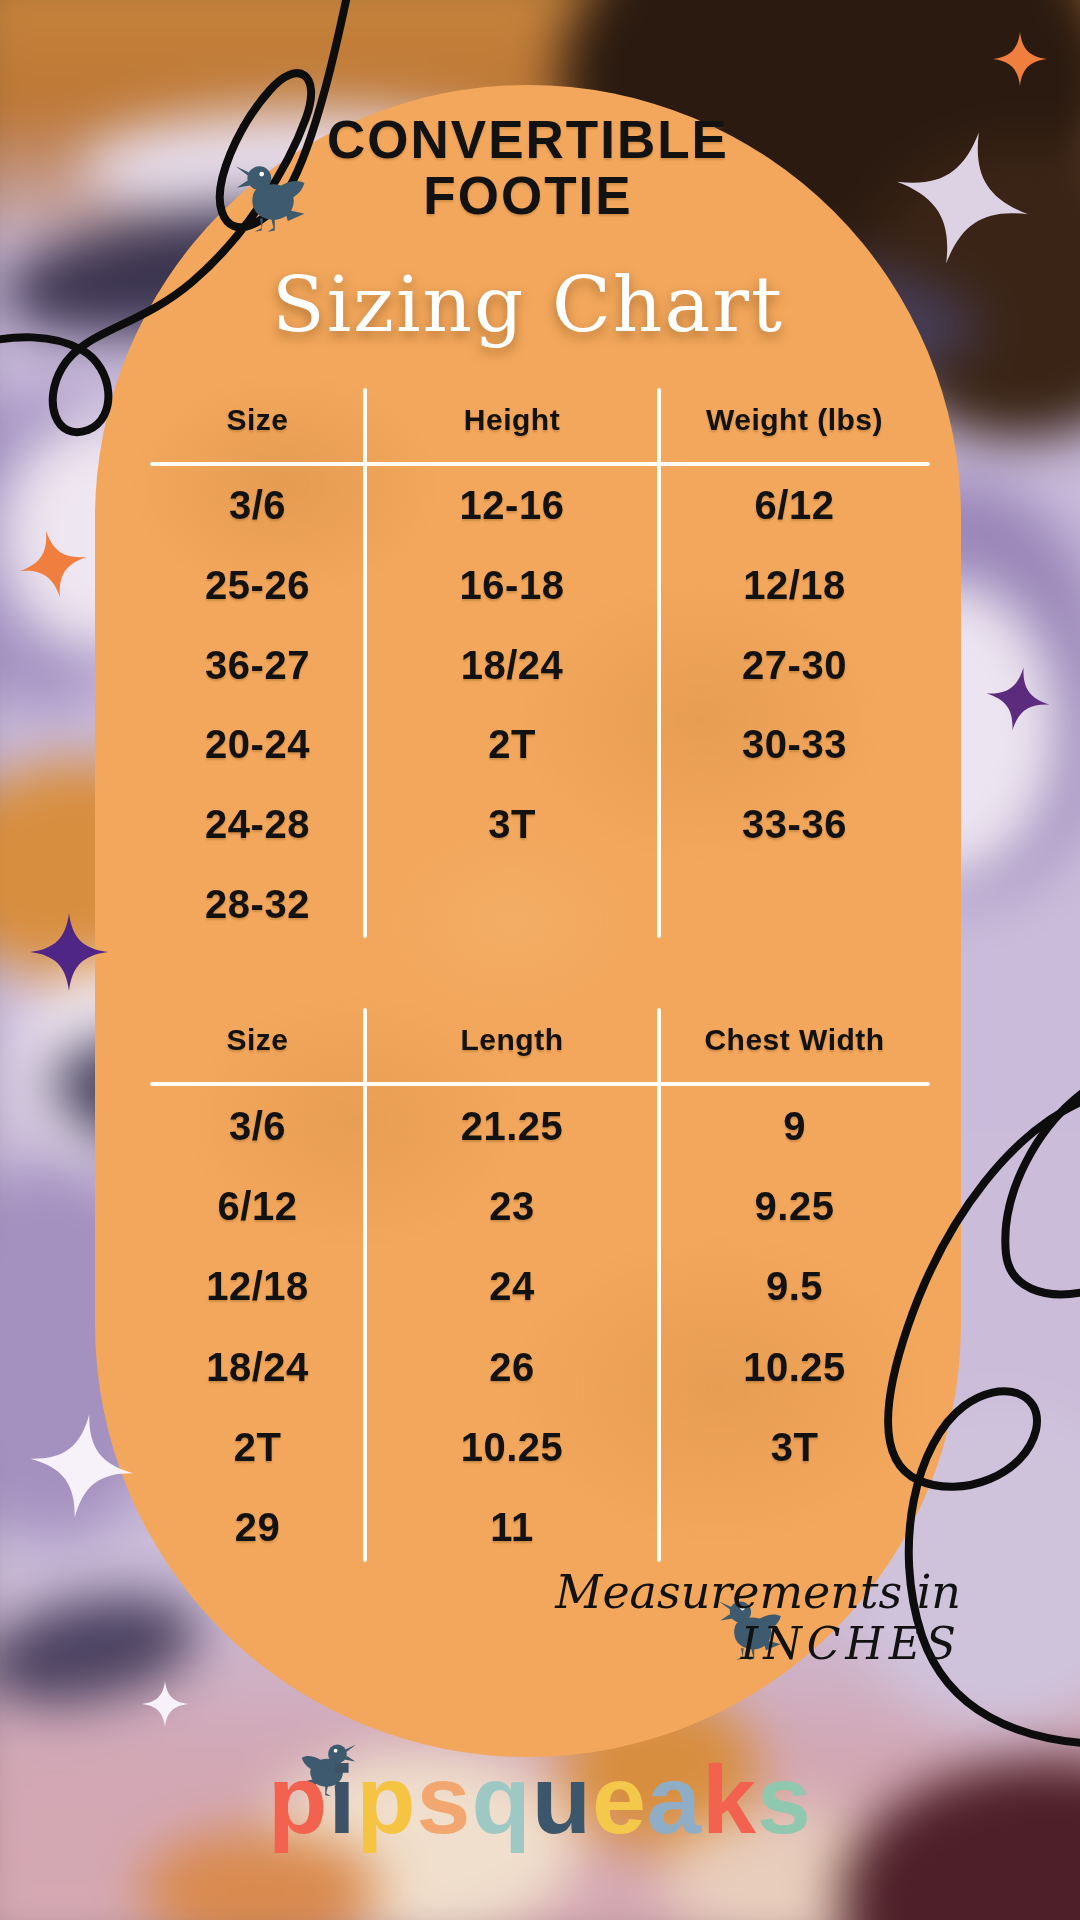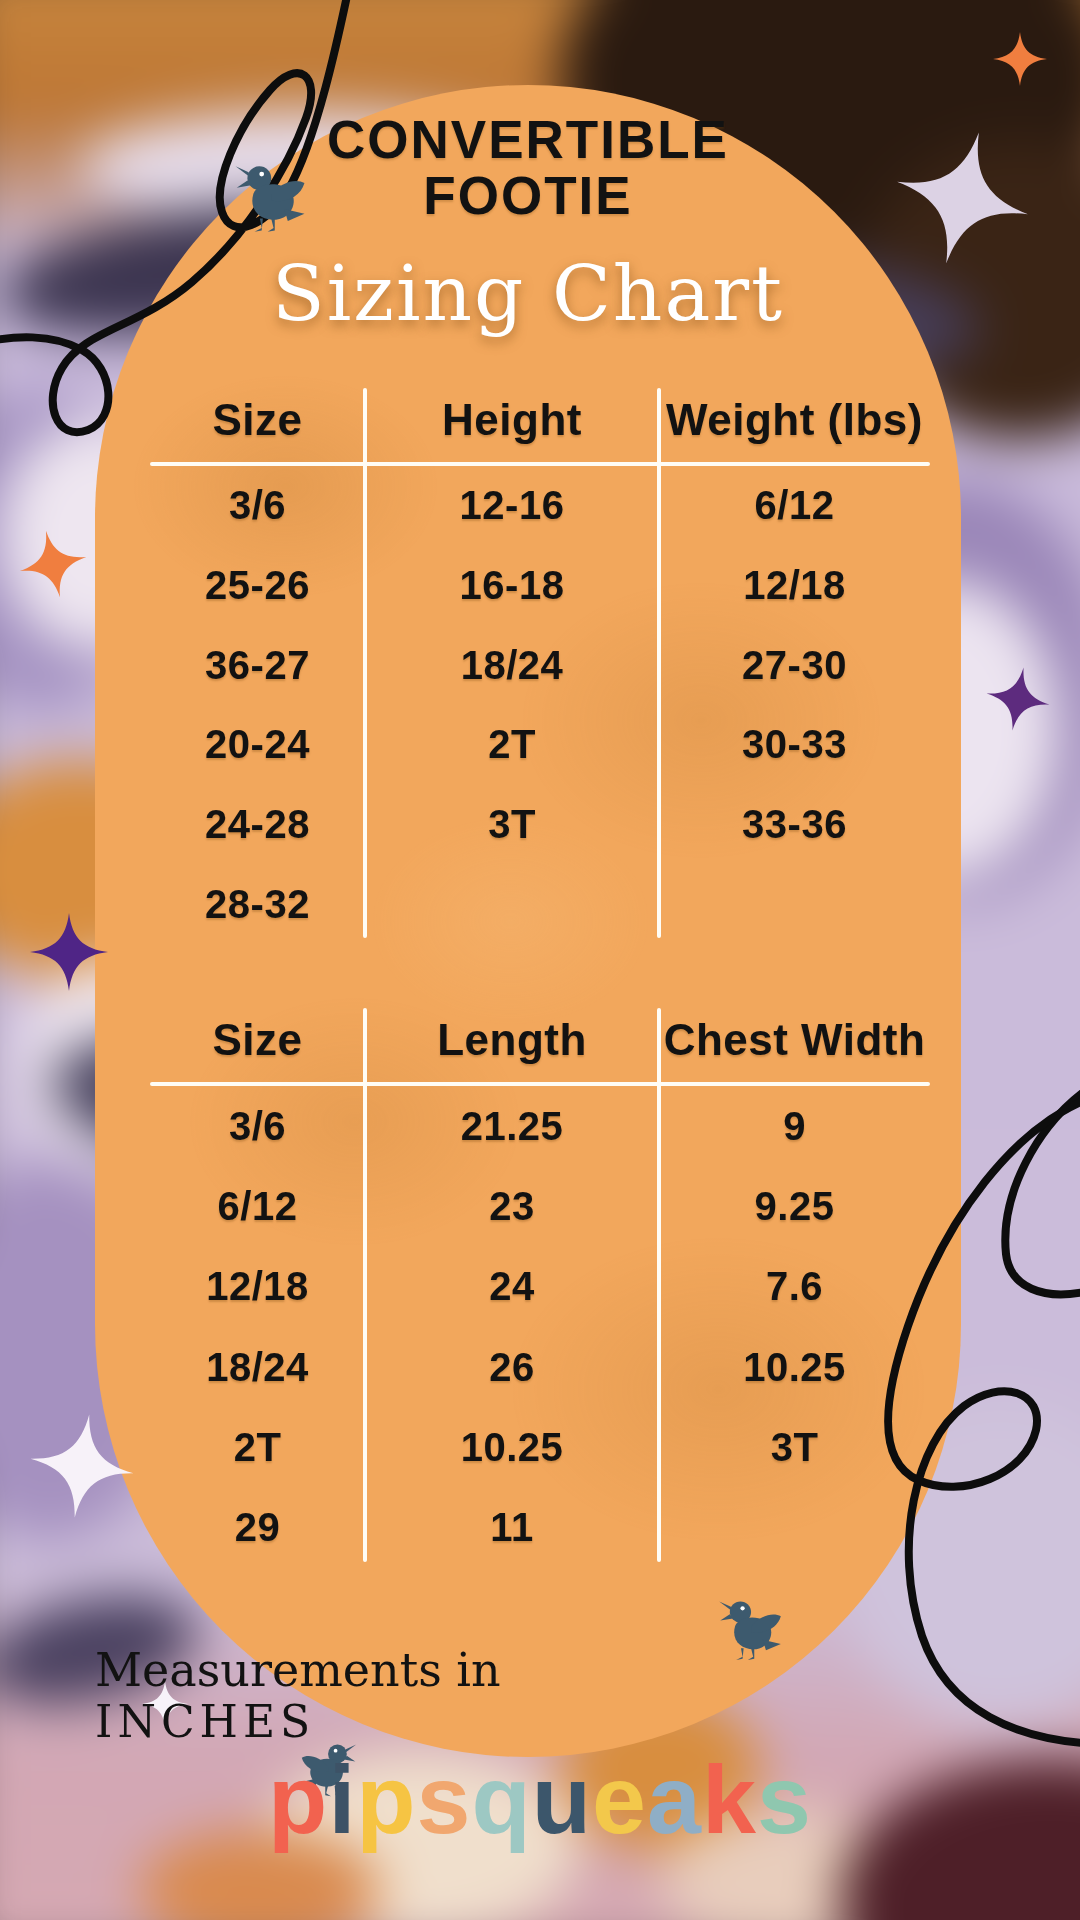--- a/index.html
+++ b/index.html
@@ -24,39 +24,39 @@
   
   .squiggles{position:absolute; inset:0; z-index:3; pointer-events:none;}
   .squiggles path{fill:none; stroke:var(--squiggle,#0d0d0d); stroke-width:8; stroke-linecap:round;}
   .sparkle{position:absolute; z-index:3;}
   .bird{position:absolute; z-index:4; fill:var(--bird,#3d5a6e);}
   .flip{transform:scaleX(-1);}
   
   .title{position:absolute; left:95px; top:112px; width:866px; z-index:5; text-align:center;
          font-weight:bold; font-size:53px; line-height:1.05; letter-spacing:2px;
          text-shadow:0 2px 2px rgba(120,70,10,.25);}
-  .subtitle{position:absolute; left:95px; top:249px; width:866px; z-index:5; text-align:center;
+  .subtitle{position:absolute; left:95px; top:260px; width:866px; z-index:5; text-align:center;
          font-family:"DejaVu Serif", serif; font-weight:normal; color:var(--subtitle,#fff);
          font-size:77px; letter-spacing:2px; text-shadow:0 5px 12px rgba(120,70,15,.55);}
   
   .table{position:absolute; left:150px; width:780px; z-index:5; display:flex; flex-direction:column;}
   #table1{top:378px; height:566px;}
   #table2{top:998px; height:570px;}
   .t-grid{display:grid; grid-template-columns:215px 294px 271px;}
   .t-head{height:84px; align-items:center;}
-  .t-head .cell{font-size:44px;}
+  .t-head .cell{font-size:30px;}
   .t-body{flex:1; grid-auto-rows:1fr; align-items:center;}
   .cell{text-align:center; font-weight:bold; font-size:40px; letter-spacing:.5px;
         text-shadow:0 2px 2px rgba(120,70,10,.28);}
   .rule{height:4px; background:var(--line,#fffdf6); border-radius:2px;}
   .vline{position:absolute; width:4px; top:10px; bottom:6px; background:var(--line,#fffdf6); border-radius:2px;}
   .vl1{left:213px} .vl2{left:507px}
   
-  .footnote{position:absolute; left:95px; top:1644px; width:866px; z-index:5; text-align:left;
-        font-family:"DejaVu Serif", serif; line-height:1.15;}
+  .footnote{position:absolute; left:95px; top:1566px; width:866px; z-index:5; text-align:right;
+        font-family:"DejaVu Serif", serif; font-style:italic; line-height:1.15;}
   .footnote .l1{font-size:46px;}
   .footnote .l2{font-size:44px; letter-spacing:5px;}
   
   .logo{position:absolute; left:0; top:1744px; width:1080px; z-index:5; text-align:center;
         font-weight:bold; font-size:97px; letter-spacing:1px;}
 </style>
 </head>
 <body>
 
 <svg width="0" height="0" style="position:absolute">
@@ -189,21 +189,21 @@
     <div class="rule"></div>
     <div class="t-grid t-body">
         <div class="cell">3/6</div>
         <div class="cell">21.25</div>
         <div class="cell">9</div>
         <div class="cell">6/12</div>
         <div class="cell">23</div>
         <div class="cell">9.25</div>
         <div class="cell">12/18</div>
         <div class="cell">24</div>
-        <div class="cell">7.6</div>
+        <div class="cell">9.5</div>
         <div class="cell">18/24</div>
         <div class="cell">26</div>
         <div class="cell">10.25</div>
         <div class="cell">2T</div>
         <div class="cell">10.25</div>
         <div class="cell">3T</div>
         <div class="cell">29</div>
         <div class="cell">11</div>
       </div>
   </div>

